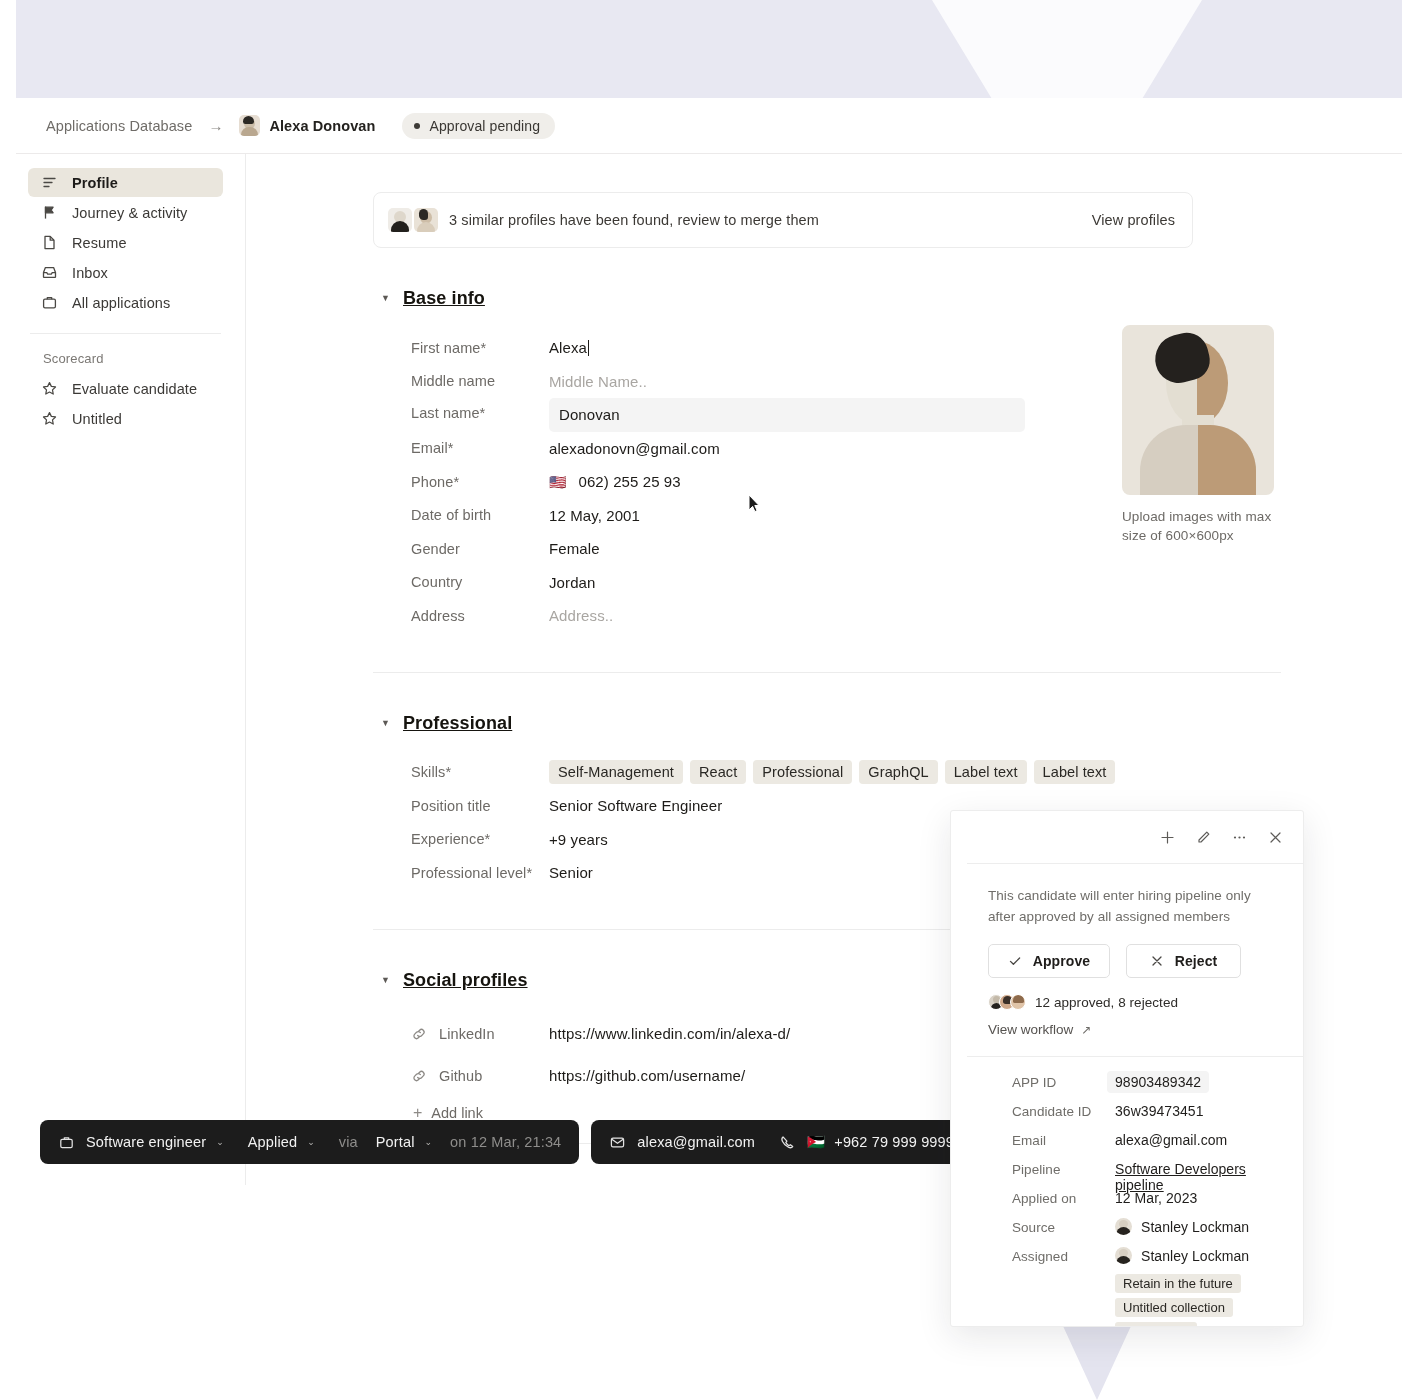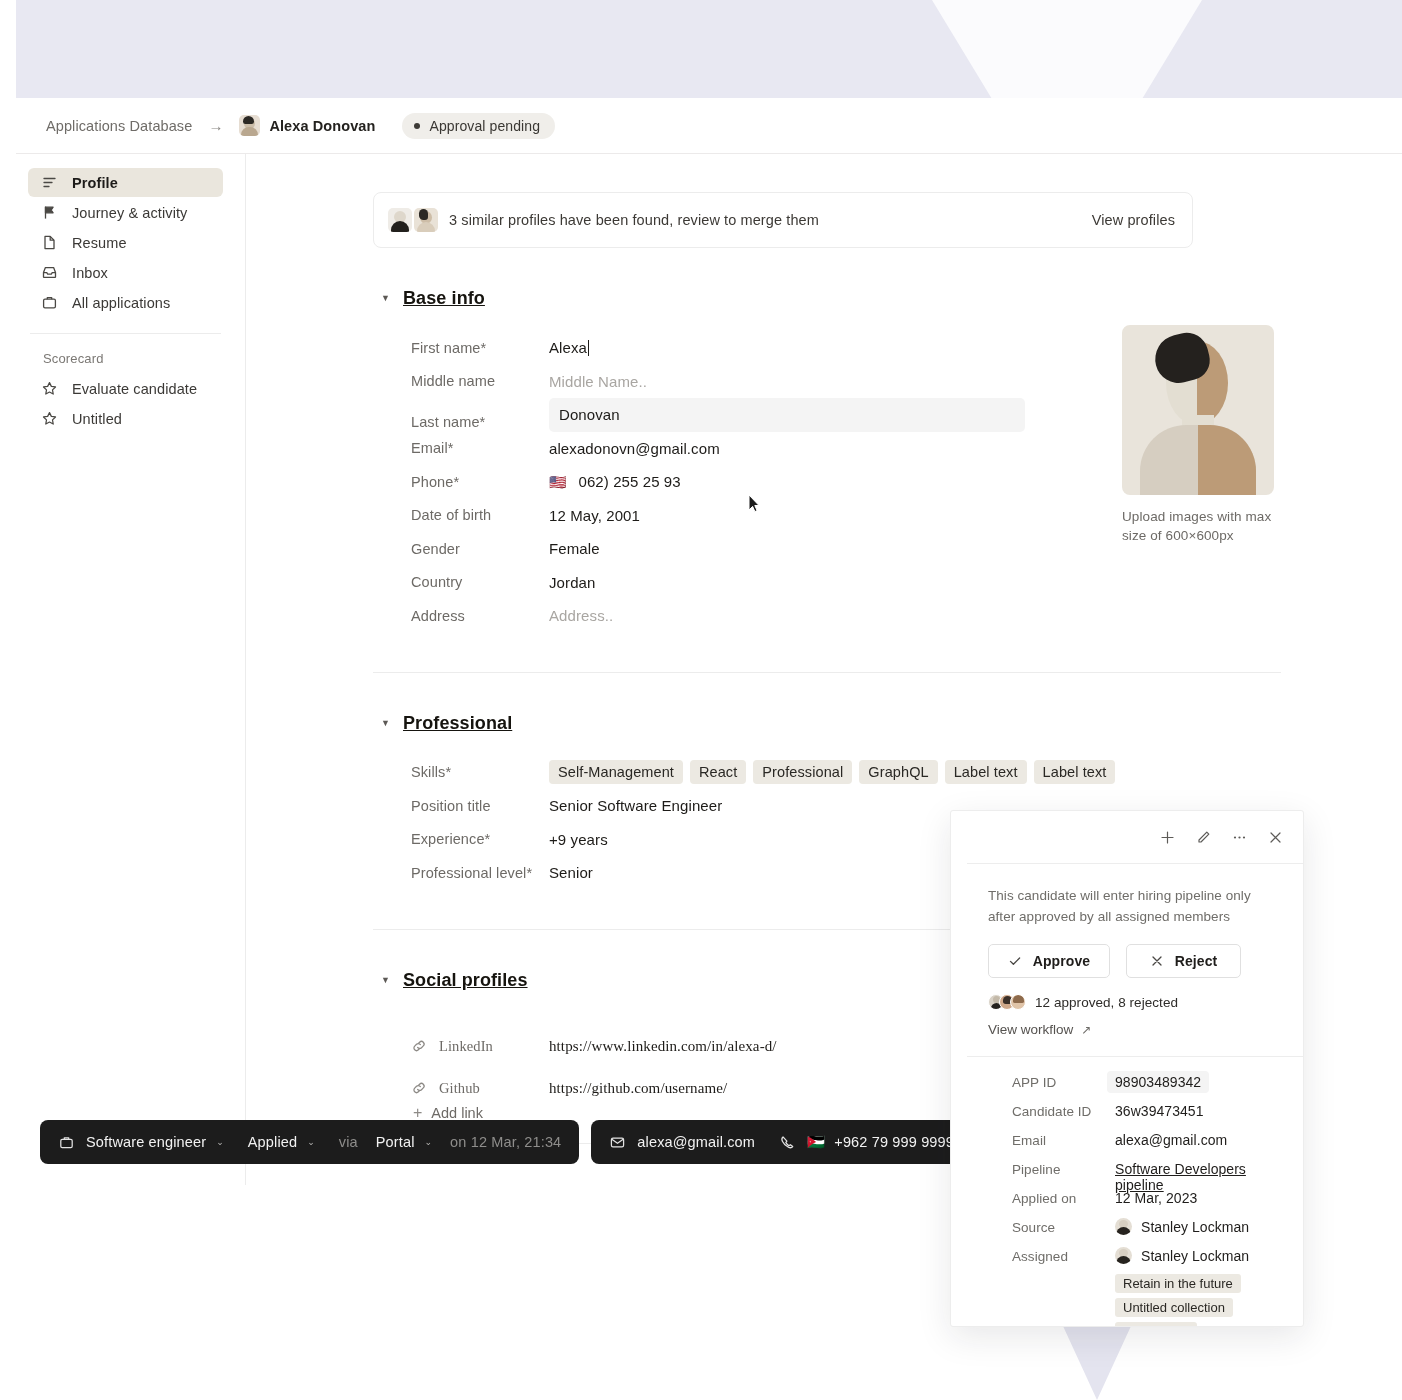--- a/index.html
+++ b/index.html
@@ -134,21 +134,21 @@
   }
   .field-value {
     font-size:15px; color:#1d1b18; letter-spacing:.1px;
   }
   .field-value.placeholder { color:#a9a6a2; }
   .field-row.highlight {
     background:#f4f4f4; border-radius:5px; margin-left:176px; padding-left:0; width:476px;
   }
   .field-row.highlight .field-value { padding-left:0; }
   .hl-wrap { position:relative; }
-  .hl-label { position:absolute; left:38px; top:16px; font-size:14.5px; color:#6d6a66; letter-spacing:.1px;}
+  .hl-label { position:absolute; left:38px; top:7px; font-size:14.5px; color:#6d6a66; letter-spacing:.1px;}
   .caret-bar {
     display:inline-block; width:1px; height:16px; background:#1d1b18;
     margin-left:1px; vertical-align:-3px;
   }
   .flag { font-size:14px; margin-right:12px; }
   .phone-wrap { display:flex; align-items:center; }
 
   .divider-line { height:1px; background:#ececec; margin-top:39px; }
 
   
@@ -166,21 +166,21 @@
   .photo-cap { font-size:13.5px; color:#6d6a66; line-height:1.42; margin-top:12px; letter-spacing:.1px;}
 
   
   .tag-row { display:flex; gap:7px; flex-wrap:wrap; }
   .tag {
     background:#ece9e2; border-radius:4px; padding:4px 9px;
     font-size:14.5px; color:#2a2824; letter-spacing:.1px;
   }
 
   
-  .social-row { display:flex; align-items:flex-end; height:42px;font-family:Liberation Serif, serif; }
+  .social-row { display:flex; align-items:center; height:42px; }
   .social-label {
     width:176px; padding-left:38px; display:flex; align-items:center; gap:12px; flex:none;
     font-size:14.5px; color:#6d6a66; letter-spacing:.1px;
   }
   .link-ico { width:16px; height:16px; color:#8d8a86; flex:none;}
   .link-ico svg{width:16px;height:16px;display:block;}
   .social-value { font-size:15px; color:#1d1b18; letter-spacing:.1px; }
   .add-link {
     display:flex; align-items:center; gap:9px; padding-left:40px; margin-top:8px;
     font-size:14.5px; color:#6d6a66; cursor:pointer;

